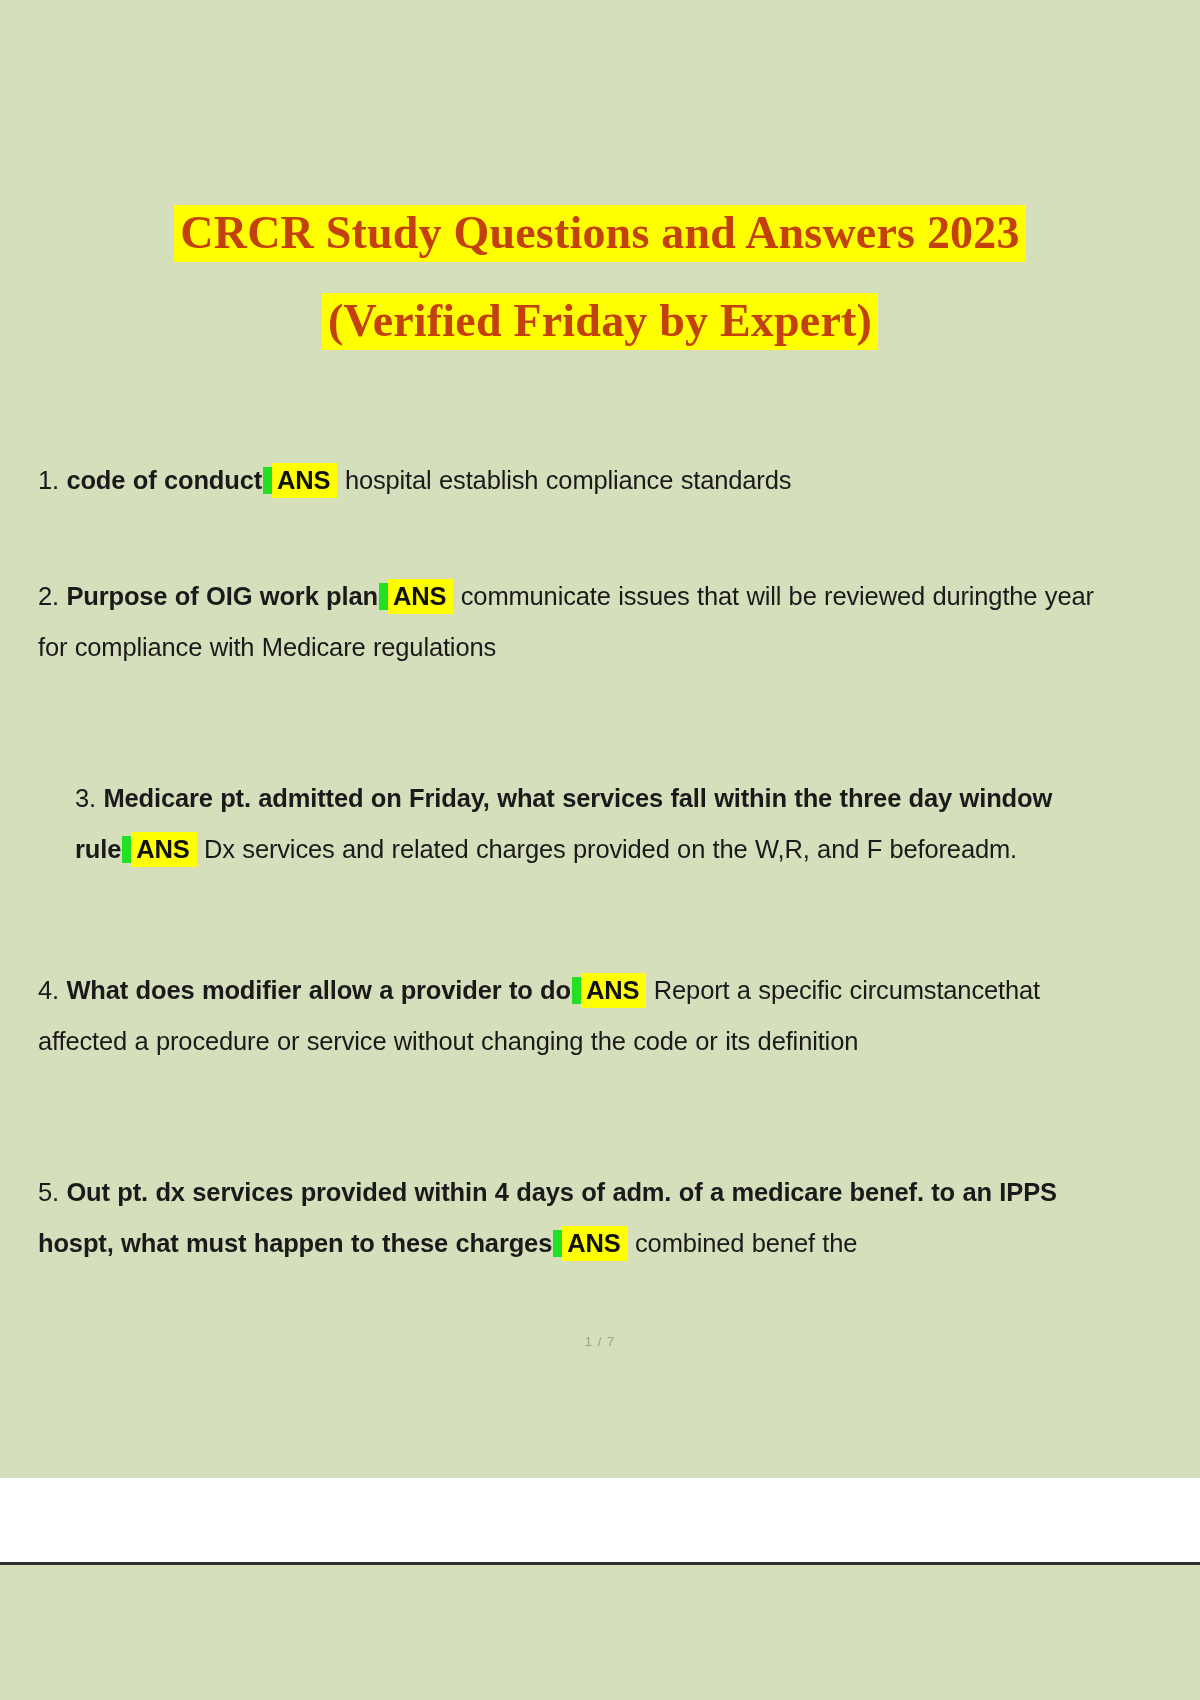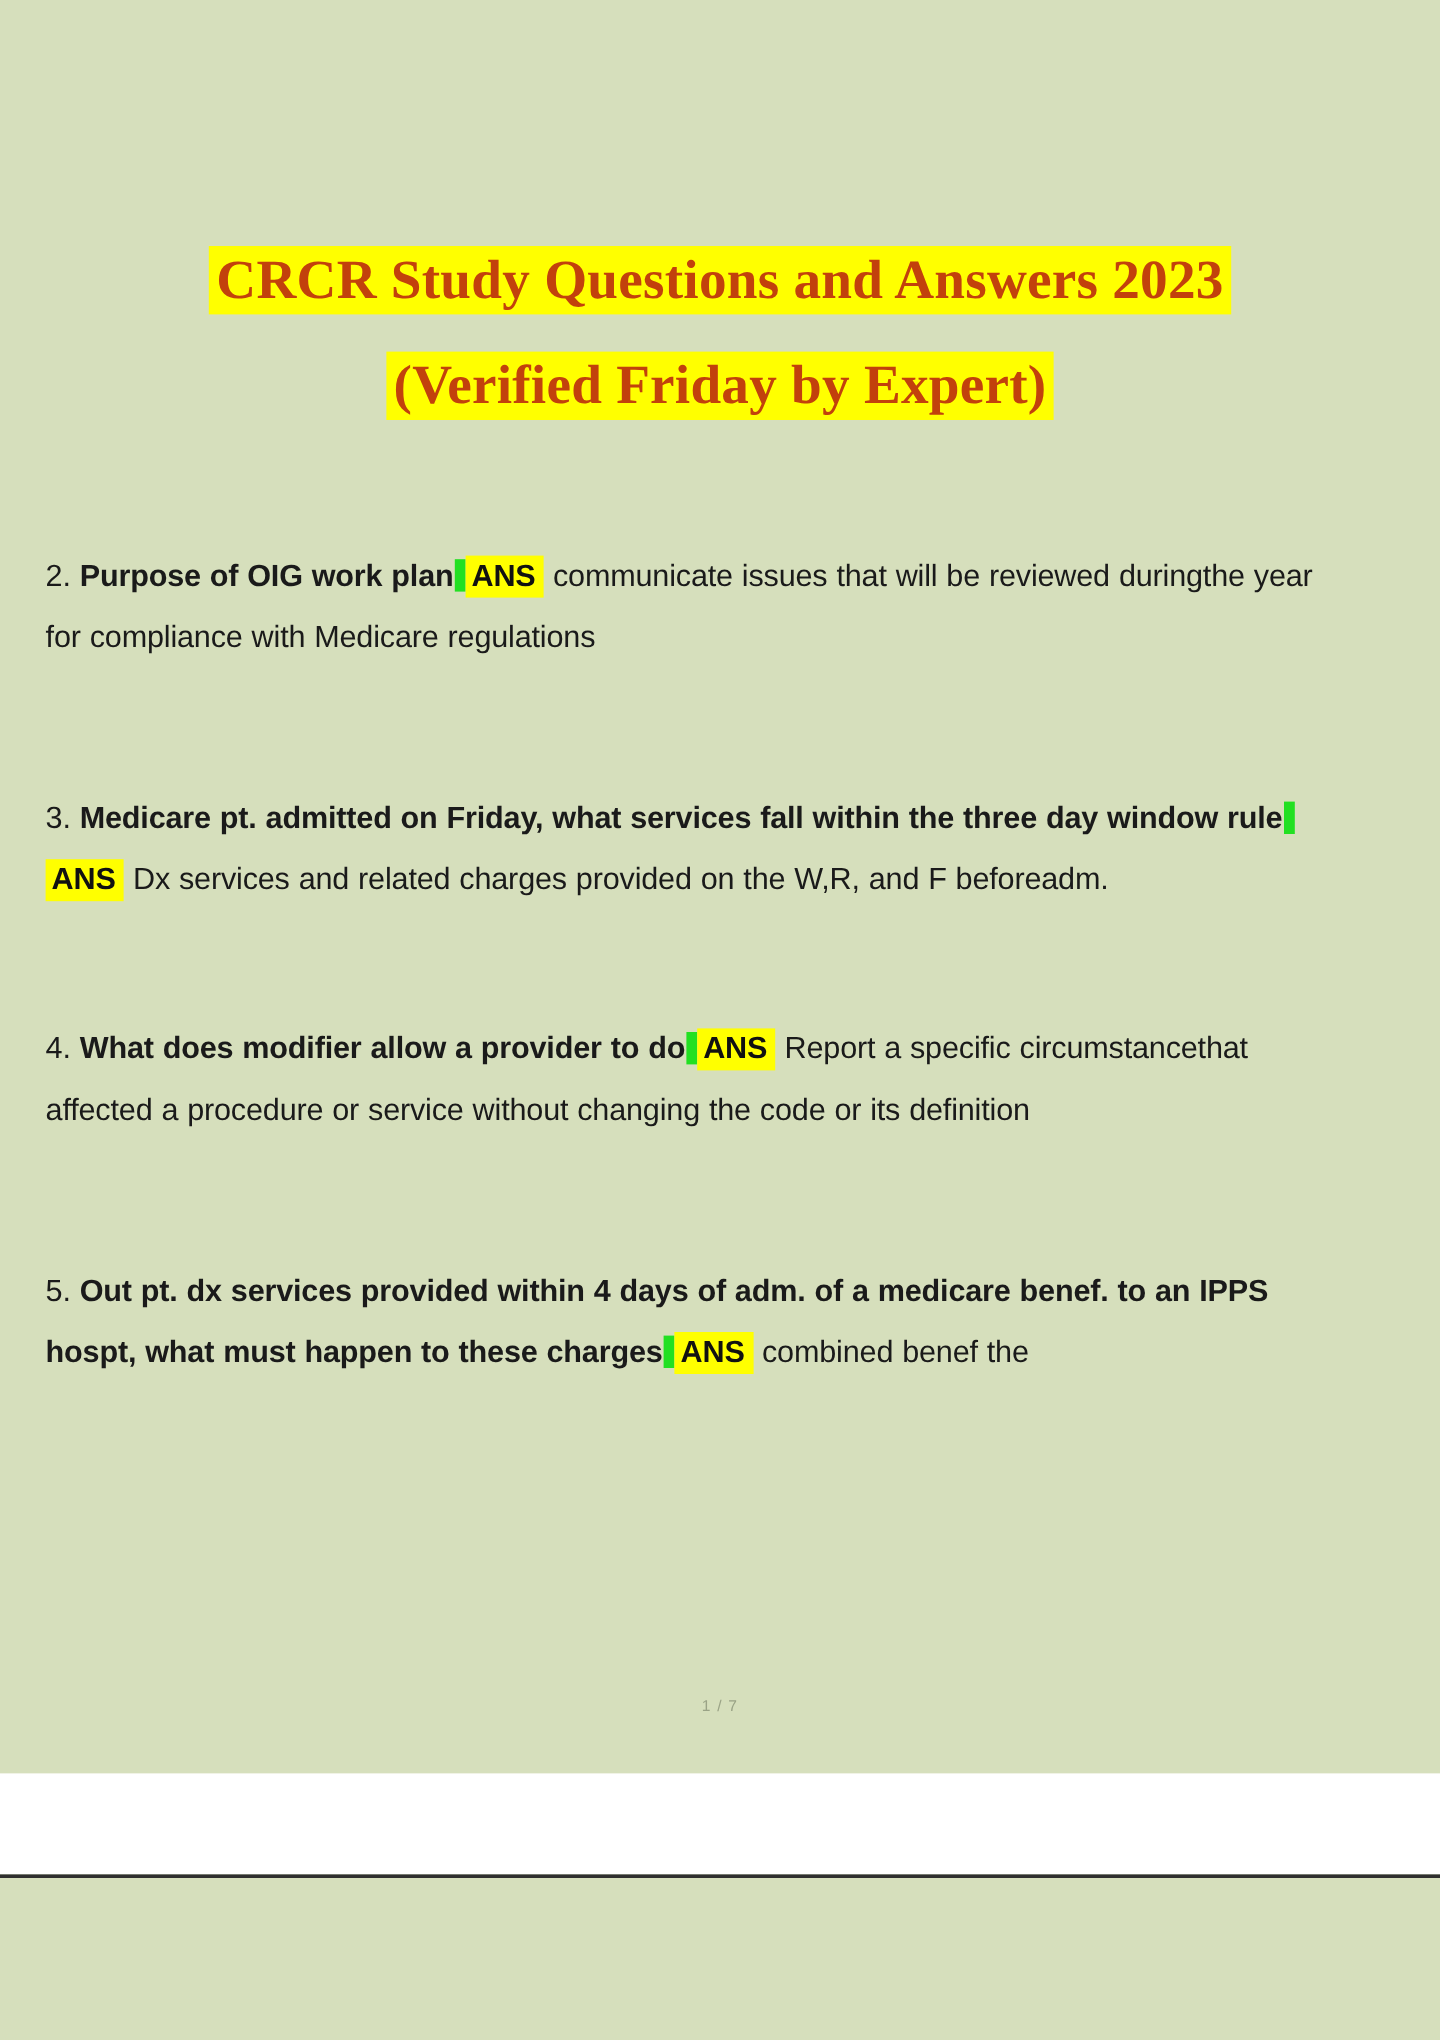--- a/index.html
+++ b/index.html
@@ -67,21 +67,21 @@
   }
   .qa-item {
     font-size: 25.5px;
     line-height: 51px;
     color: #1a1a1a;
     letter-spacing: -0.15px;
     word-spacing: 0.5px;
     margin: 0 0 65px 0;
     text-align: left;
   }
-  .qa-item.gap-lg { margin-bottom: 90px; }
+  .qa-item.gap-lg { margin-bottom: 90px; margin-left: 37px; }
   .qa-item.gap-xl { margin-bottom: 100px; }
 
   .q-text {
     font-weight: bold;
   }
   .num {
     font-weight: normal;
   }
   .green-mark {
     display: inline-block;
@@ -99,21 +99,21 @@
     color: #111111;
   }
   .a-text {
     font-weight: normal;
   }
 
   
   .page-footer {
     position: absolute;
     left: 0;
-    top: 1414px;
+    top: 1334px;
     width: 1200px;
     text-align: center;
     font-size: 13px;
     color: #9aa386;
     letter-spacing: 1px;
   }
 
   
   .page-gap {
     position: absolute;
@@ -140,20 +140,25 @@
 <div class="page">
   <div class="page-inner">
 
     <h1 class="doc-title">
       <span class="tline"><span class="hl">CRCR Study Questions and  Answers 2023</span></span>
       <span class="tline"><span class="hl">(Verified Friday by Expert)</span></span>
     </h1>
 
     <div class="qa-list">
 
+      <p class="qa-item">
+        <span class="num">1.</span>
+        <span class="q-text">code of conduct</span><span class="green-mark"></span><span class="ans-tag">ANS</span>
+        <span class="a-text">hospital establish compliance standards</span>
+      </p>
 
       <p class="qa-item gap-xl">
         <span class="num">2.</span>
         <span class="q-text">Purpose of OIG work plan</span><span class="green-mark"></span><span class="ans-tag">ANS</span>
         <span class="a-text">communicate issues that will be reviewed duringthe year for compliance with Medicare regulations</span>
       </p>
 
       <p class="qa-item gap-lg">
         <span class="num">3.</span>
         <span class="q-text">Medicare pt. admitted on Friday, what services fall within the three day window rule</span><span class="green-mark"></span><span class="ans-tag">ANS</span>

